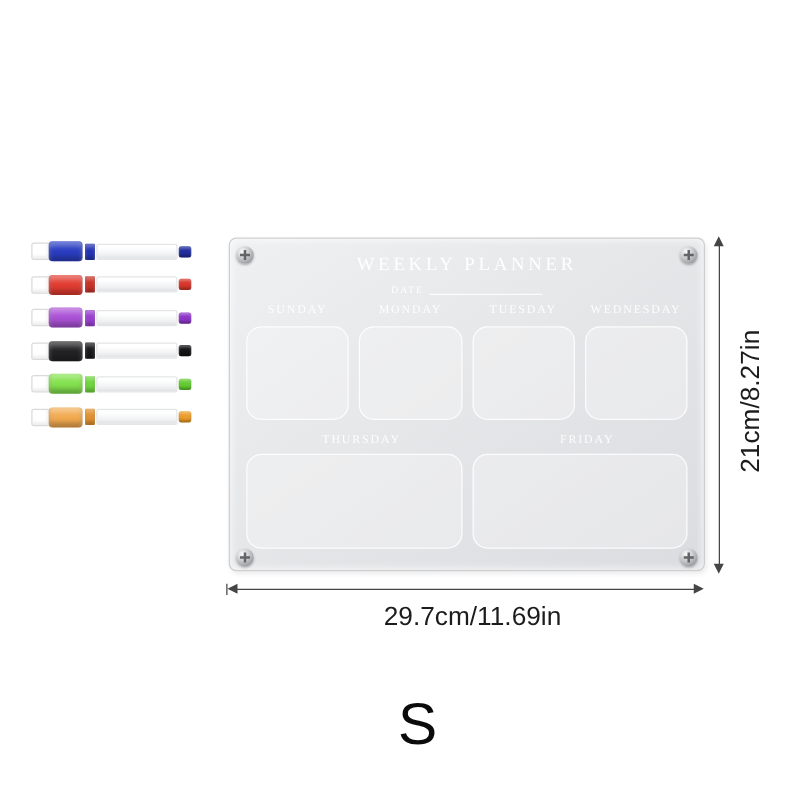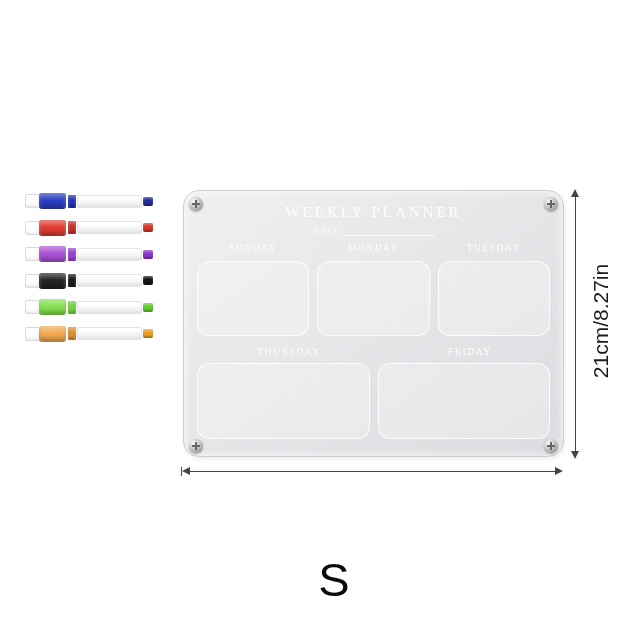--- a/index.html
+++ b/index.html
@@ -29,21 +29,21 @@
     flex:1;height:11px;background:linear-gradient(#ffffff 20%,#f2f3f4 65%,#e0e1e3);
     border:1px solid #e4e5e7;border-radius:2px;margin:0 1px;
   }
   .marker .tip{
     width:10px;height:9px;background:var(--tip,#666);border-radius:2px;flex:none;
     box-shadow:inset 0 2px 2px rgba(255,255,255,.3), inset 0 -2px 2px rgba(0,0,0,.3);
   }
 
   
   .board{
-    position:absolute;left:183px;top:190px;width:379px;height:265px;border-radius:16px;
+    position:absolute;left:183px;top:190px;width:379px;height:265px;border-radius:6px;
     background:linear-gradient(145deg,#eef0f1 0%,#e6e7e9 45%,#dbdcdf 100%);
     border:1px solid #cdced0;
     box-shadow:inset 0 0 8px rgba(255,255,255,.9), 1px 2px 4px rgba(0,0,0,.08);
   }
   .screw{
     position:absolute;width:14px;height:14px;border-radius:50%;
     background:radial-gradient(circle at 35% 30%, #fbfbfb 0%, #c4c5c7 45%, #7d7e81 100%);
     box-shadow:0 1px 2px rgba(0,0,0,.3);
   }
   .screw::before,.screw::after{
@@ -183,20 +183,24 @@
         <div class="day-box"></div>
       </div>
       <div class="cell">
         <div class="day-label">MONDAY</div>
         <div class="day-box"></div>
       </div>
       <div class="cell">
         <div class="day-label">TUESDAY</div>
         <div class="day-box"></div>
       </div>
+      <div class="cell">
+        <div class="day-label">WEDNESDAY</div>
+        <div class="day-box"></div>
+      </div>
     </div>
 
     <div class="grid-row r2">
       <div class="cell">
         <div class="day-label">THURSDAY</div>
         <div class="day-box"></div>
       </div>
       <div class="cell">
         <div class="day-label">FRIDAY</div>
         <div class="day-box"></div>
@@ -206,15 +210,16 @@
 
   <div class="dim-line vline"></div>
   <div class="arrow up"></div>
   <div class="arrow down"></div>
   <div class="dim-text height">21cm/8.27in</div>
 
   <div class="dim-line hline"></div>
   <div class="tick h-left"></div>
   <div class="arrow left"></div>
   <div class="arrow right"></div>
+  <div class="dim-text width">29.7cm/11.69in</div>
 
   <div class="size-letter">S</div>
 </div>
 
 </body></html>

